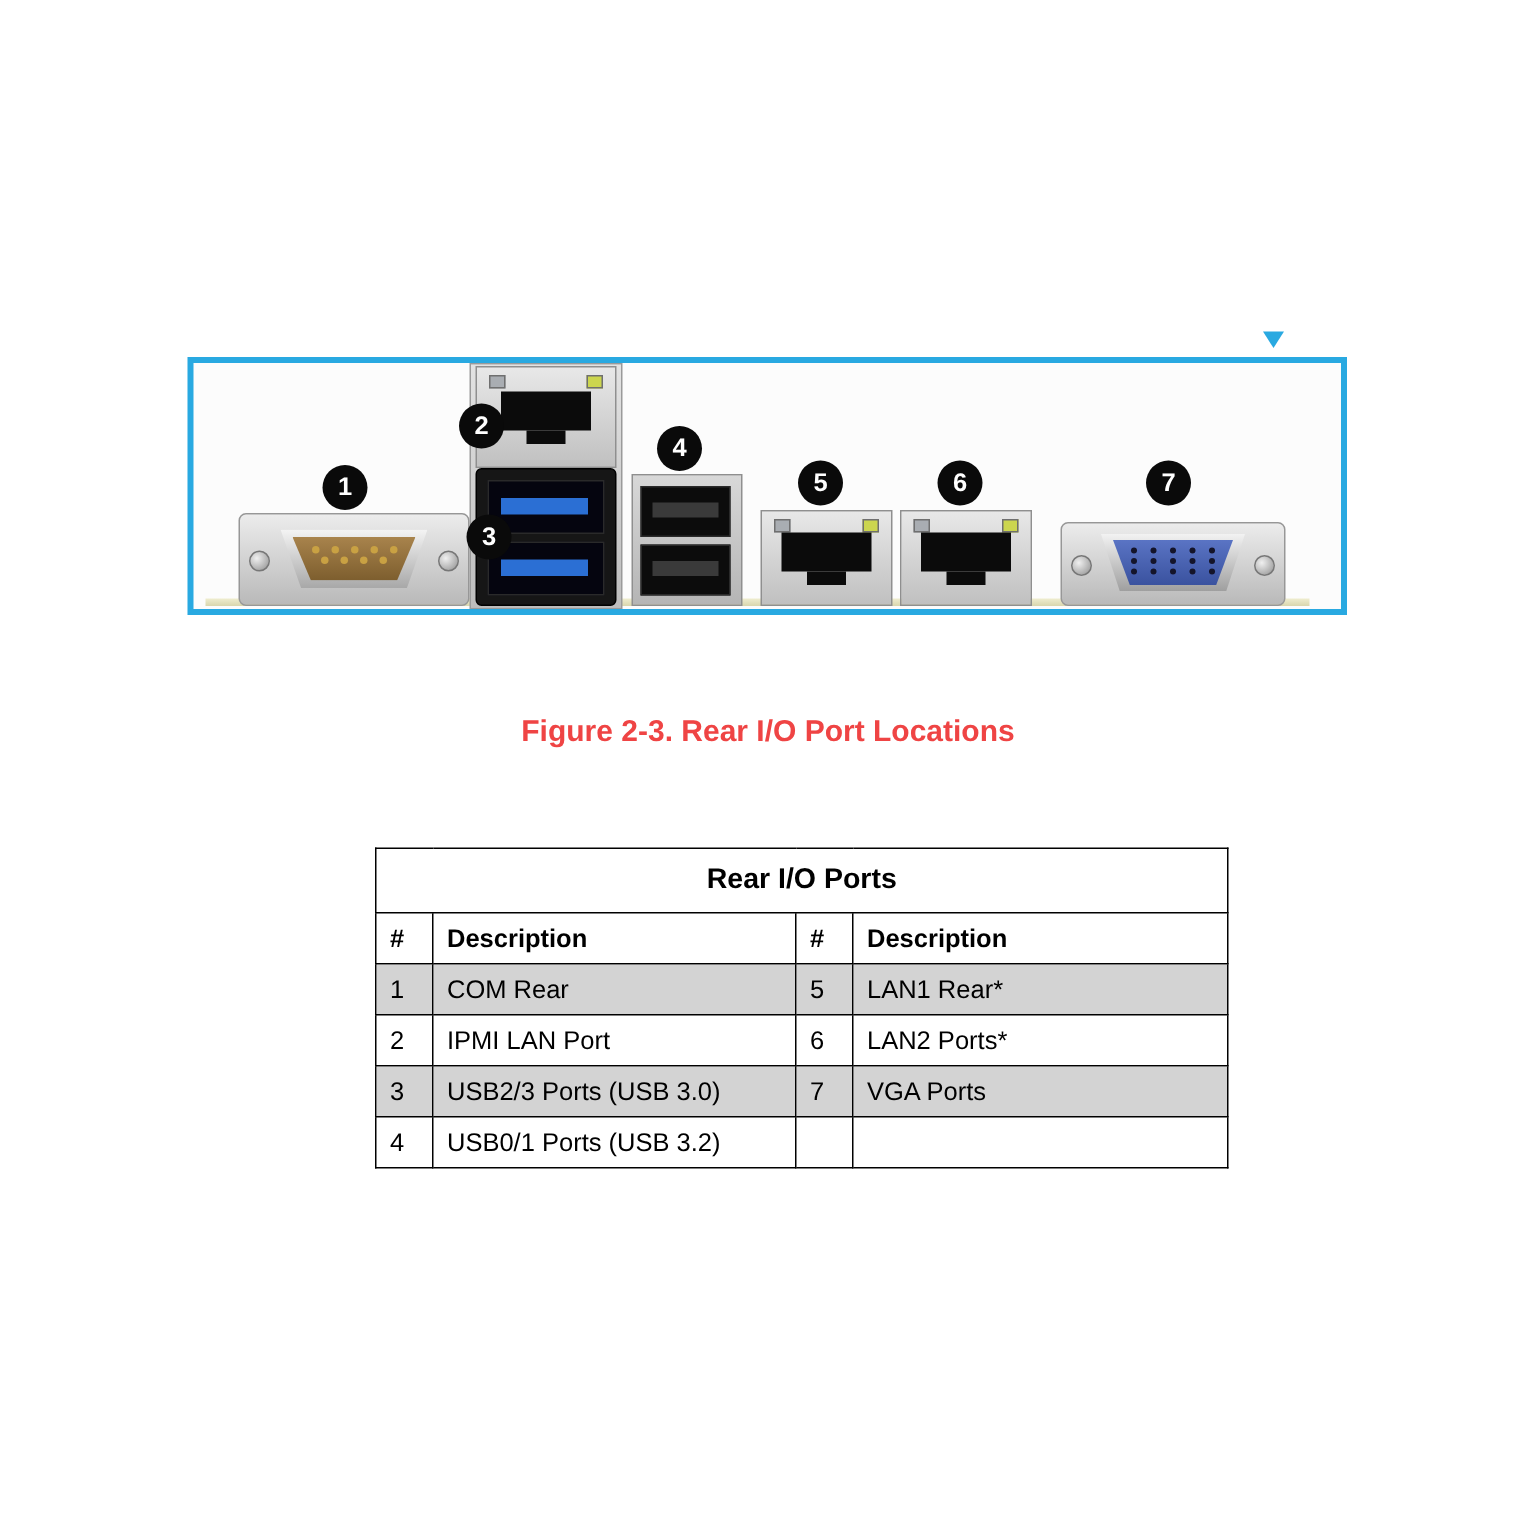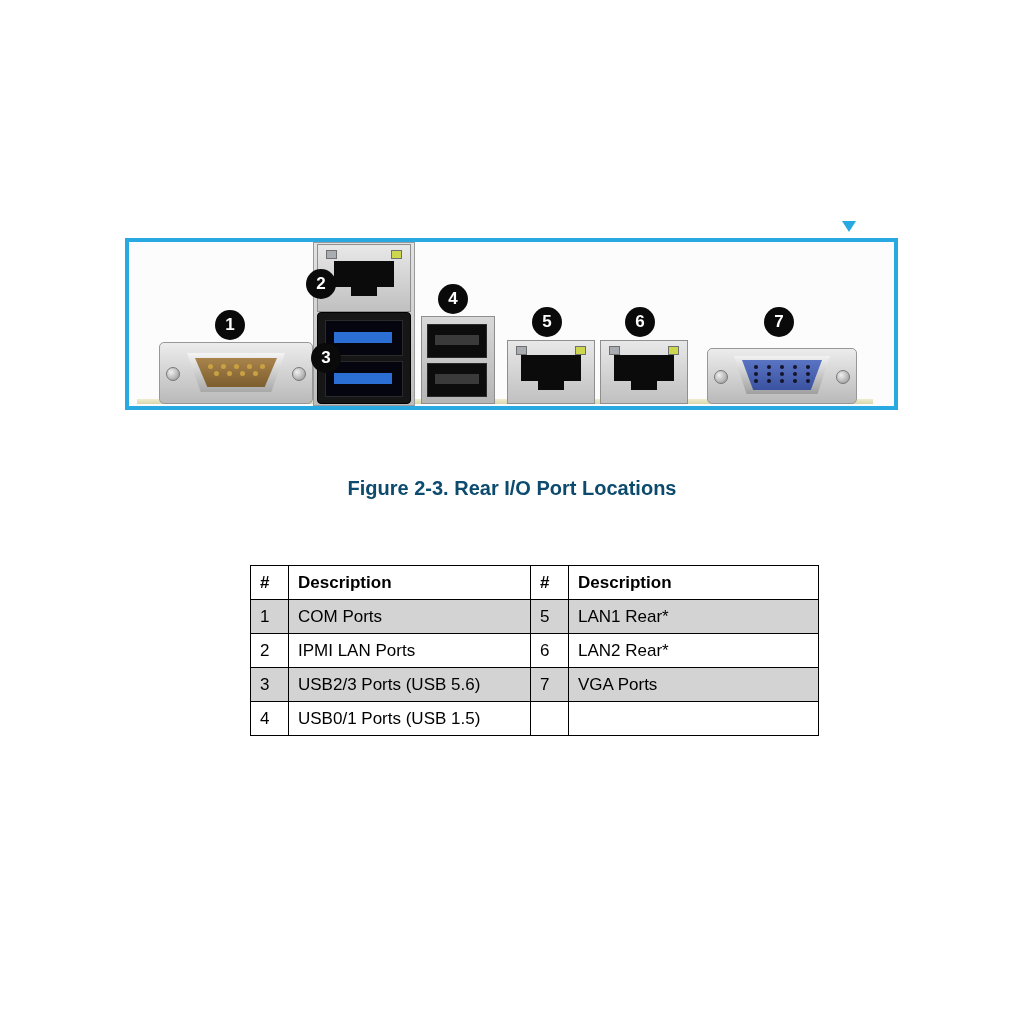--- a/index.html
+++ b/index.html
@@ -85,21 +85,21 @@
   .b4{left:309px;top:42px}.b5{left:403px;top:65px}.b6{left:496px;top:65px}
   .b7{left:635px;top:65px}
 
   
   .pointer{position:absolute;left:842px;top:221px;width:0;height:0;
     border-left:7px solid transparent;border-right:7px solid transparent;
     border-top:11px solid #29a9e1;}
 
   
   .caption{position:absolute;left:0;top:477px;width:100%;text-align:center;
-    font-size:20px;font-weight:bold;color:#0c4a6e;}
+    font-size:20px;font-weight:bold;color:#ef4444;}
 
   
   .io-table{position:absolute;left:250px;top:565px;width:568px;border-collapse:collapse;
     font-size:17px;color:#000;table-layout:fixed;}
   .io-table td{border:1px solid #000;padding:6px 9px;height:21px;vertical-align:middle;
     overflow:hidden;white-space:nowrap;}
   .io-table .title-row td{font-size:19px;font-weight:bold;text-align:center;padding:10px 6px;}
   .io-table .head-row td{font-weight:bold;}
   .io-table tr.shaded td{background:#d3d3d3;}
 </style>
@@ -215,46 +215,49 @@
   <div class="caption">Figure 2-3. Rear I/O Port Locations</div>
 
   <table class="io-table">
     <colgroup>
       <col style="width:38px">
         <col style="width:242px">
         <col style="width:38px">
         <col style="width:250px">
     </colgroup>
     <tbody>
+        <tr class="title-row">
+      <td colspan="4">Rear I/O Ports</td>
+    </tr>
     <tr class="head-row">
       <td>#</td>
       <td>Description</td>
       <td>#</td>
       <td>Description</td>
     </tr>
     <tr class="shaded">
       <td>1</td>
-      <td>COM Ports</td>
+      <td>COM Rear</td>
       <td>5</td>
       <td>LAN1 Rear*</td>
     </tr>
     <tr>
       <td>2</td>
-      <td>IPMI LAN Ports</td>
+      <td>IPMI LAN Port</td>
       <td>6</td>
-      <td>LAN2 Rear*</td>
+      <td>LAN2 Ports*</td>
     </tr>
     <tr class="shaded">
       <td>3</td>
-      <td>USB2/3 Ports (USB 5.6)</td>
+      <td>USB2/3 Ports (USB 3.0)</td>
       <td>7</td>
       <td>VGA Ports</td>
     </tr>
     <tr>
       <td>4</td>
-      <td>USB0/1 Ports (USB 1.5)</td>
+      <td>USB0/1 Ports (USB 3.2)</td>
       <td></td>
       <td></td>
     </tr>
   </tbody>
     </table>
 
 </div>
 
 </body></html>

